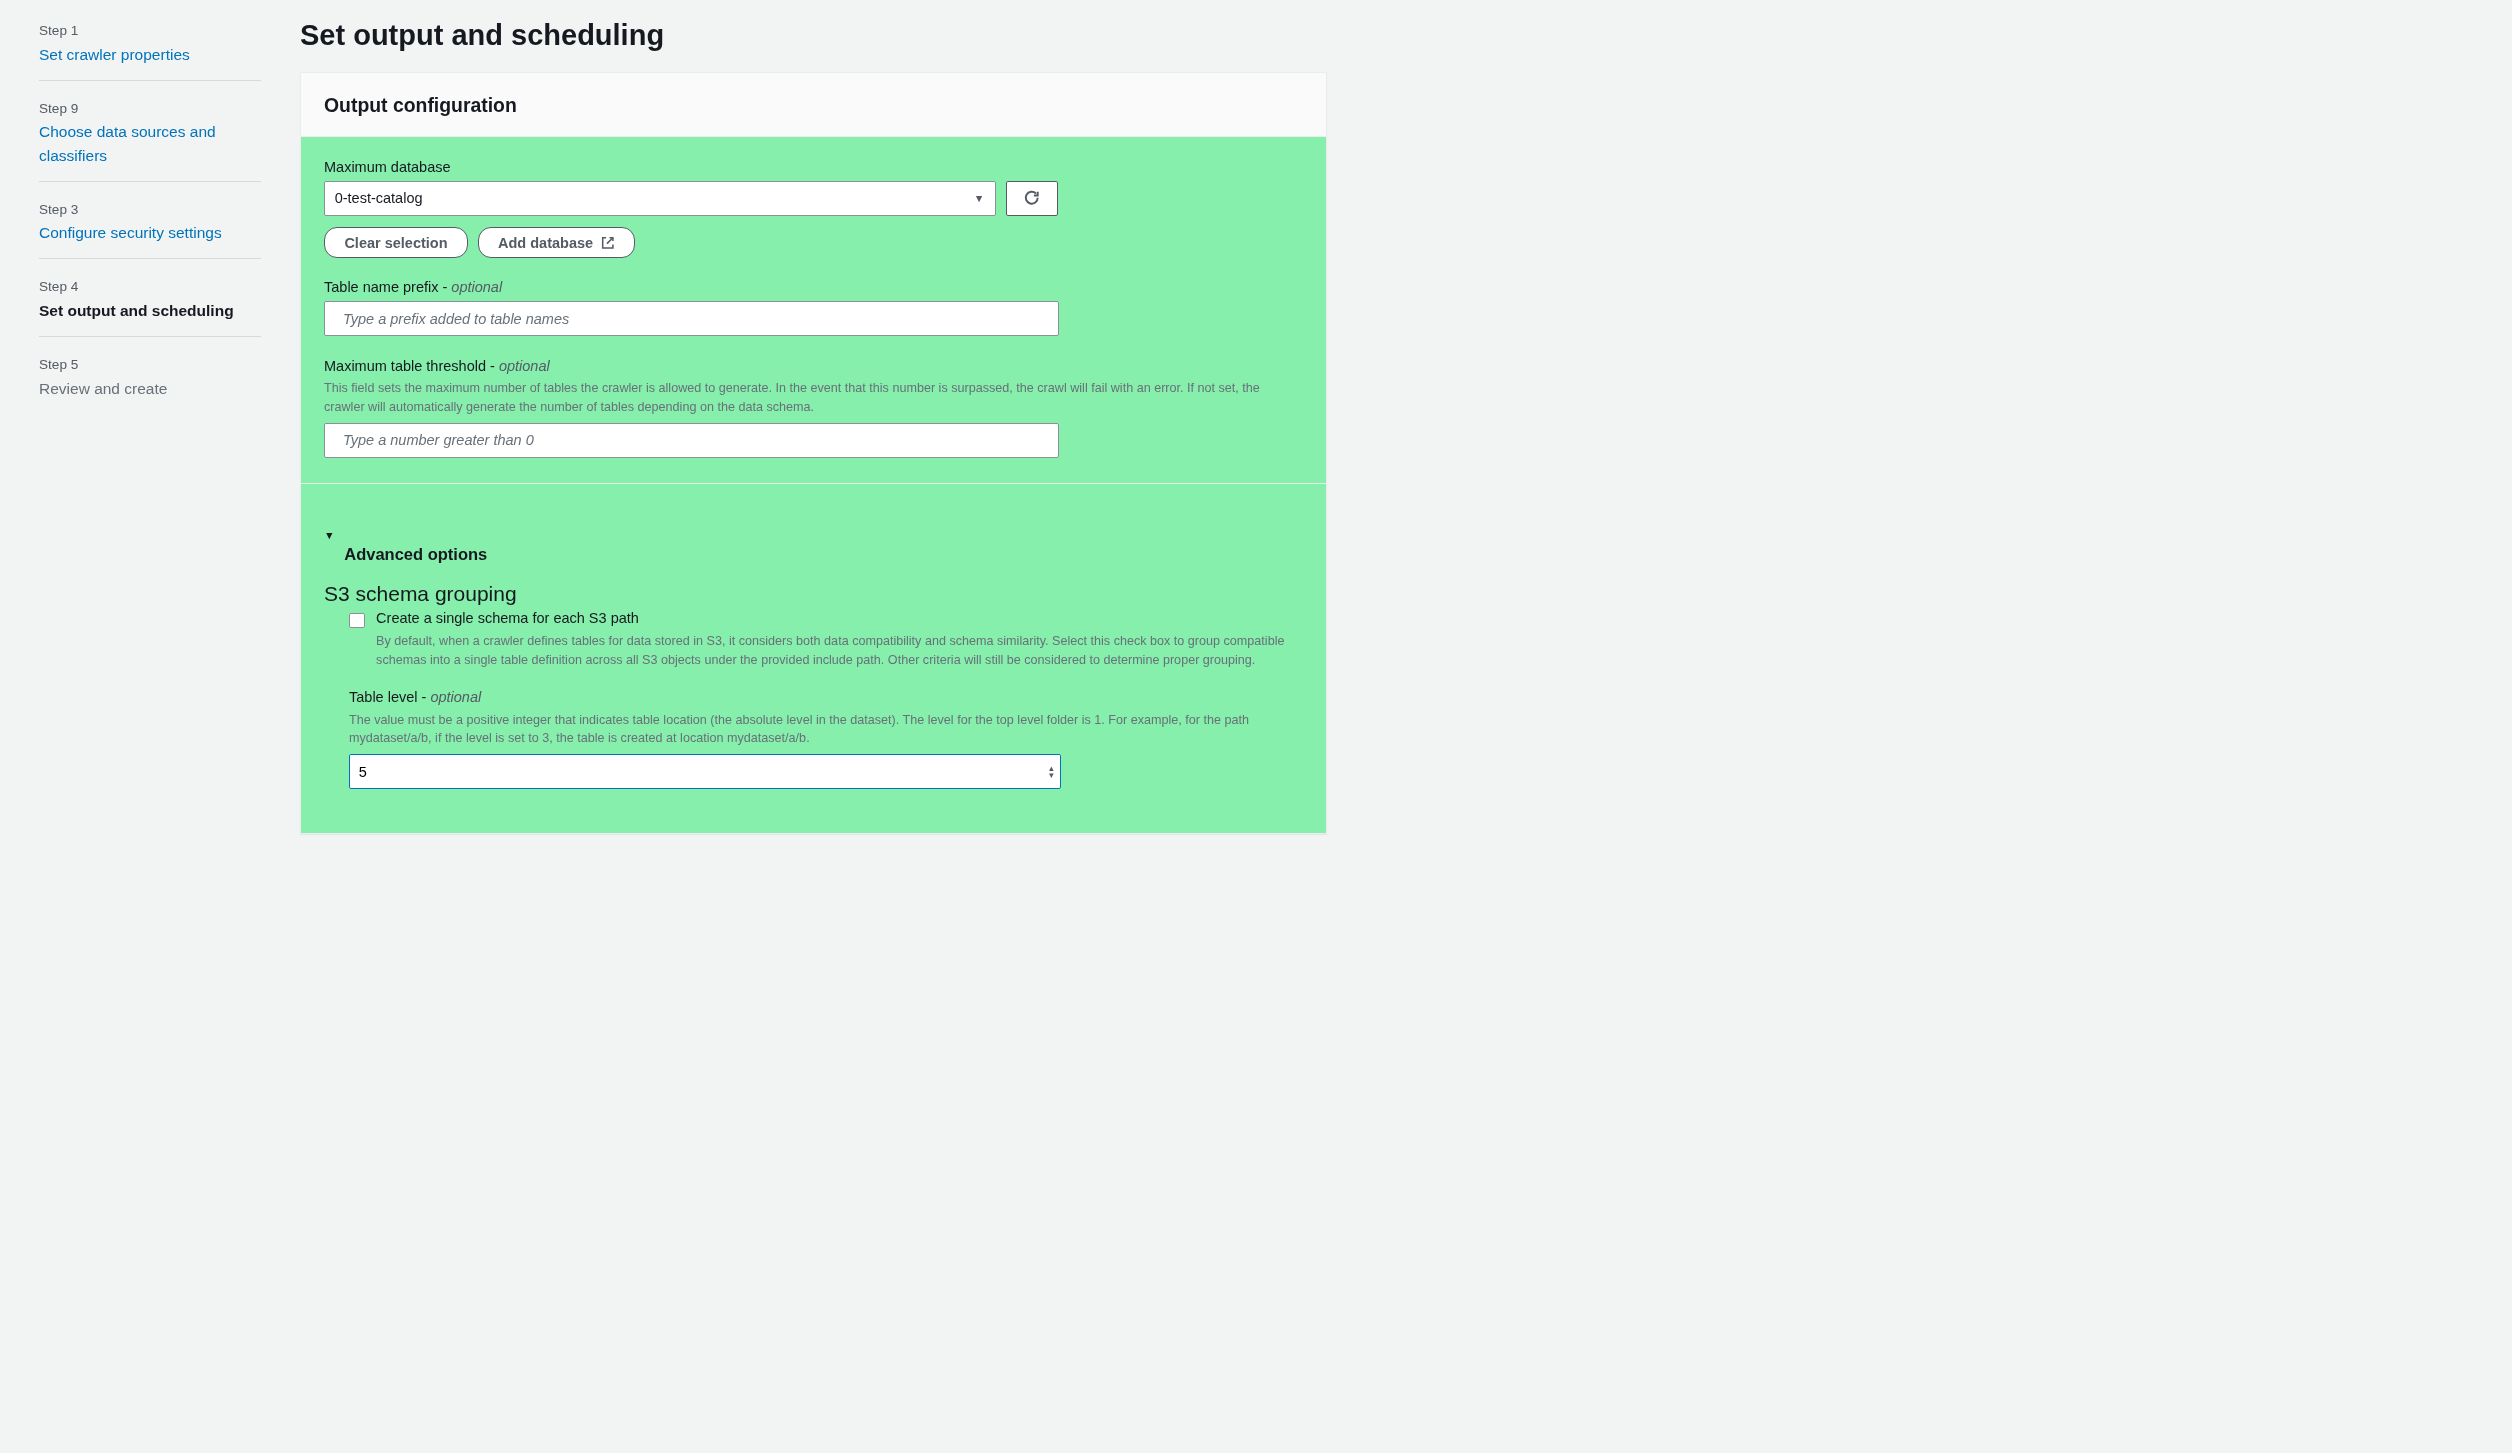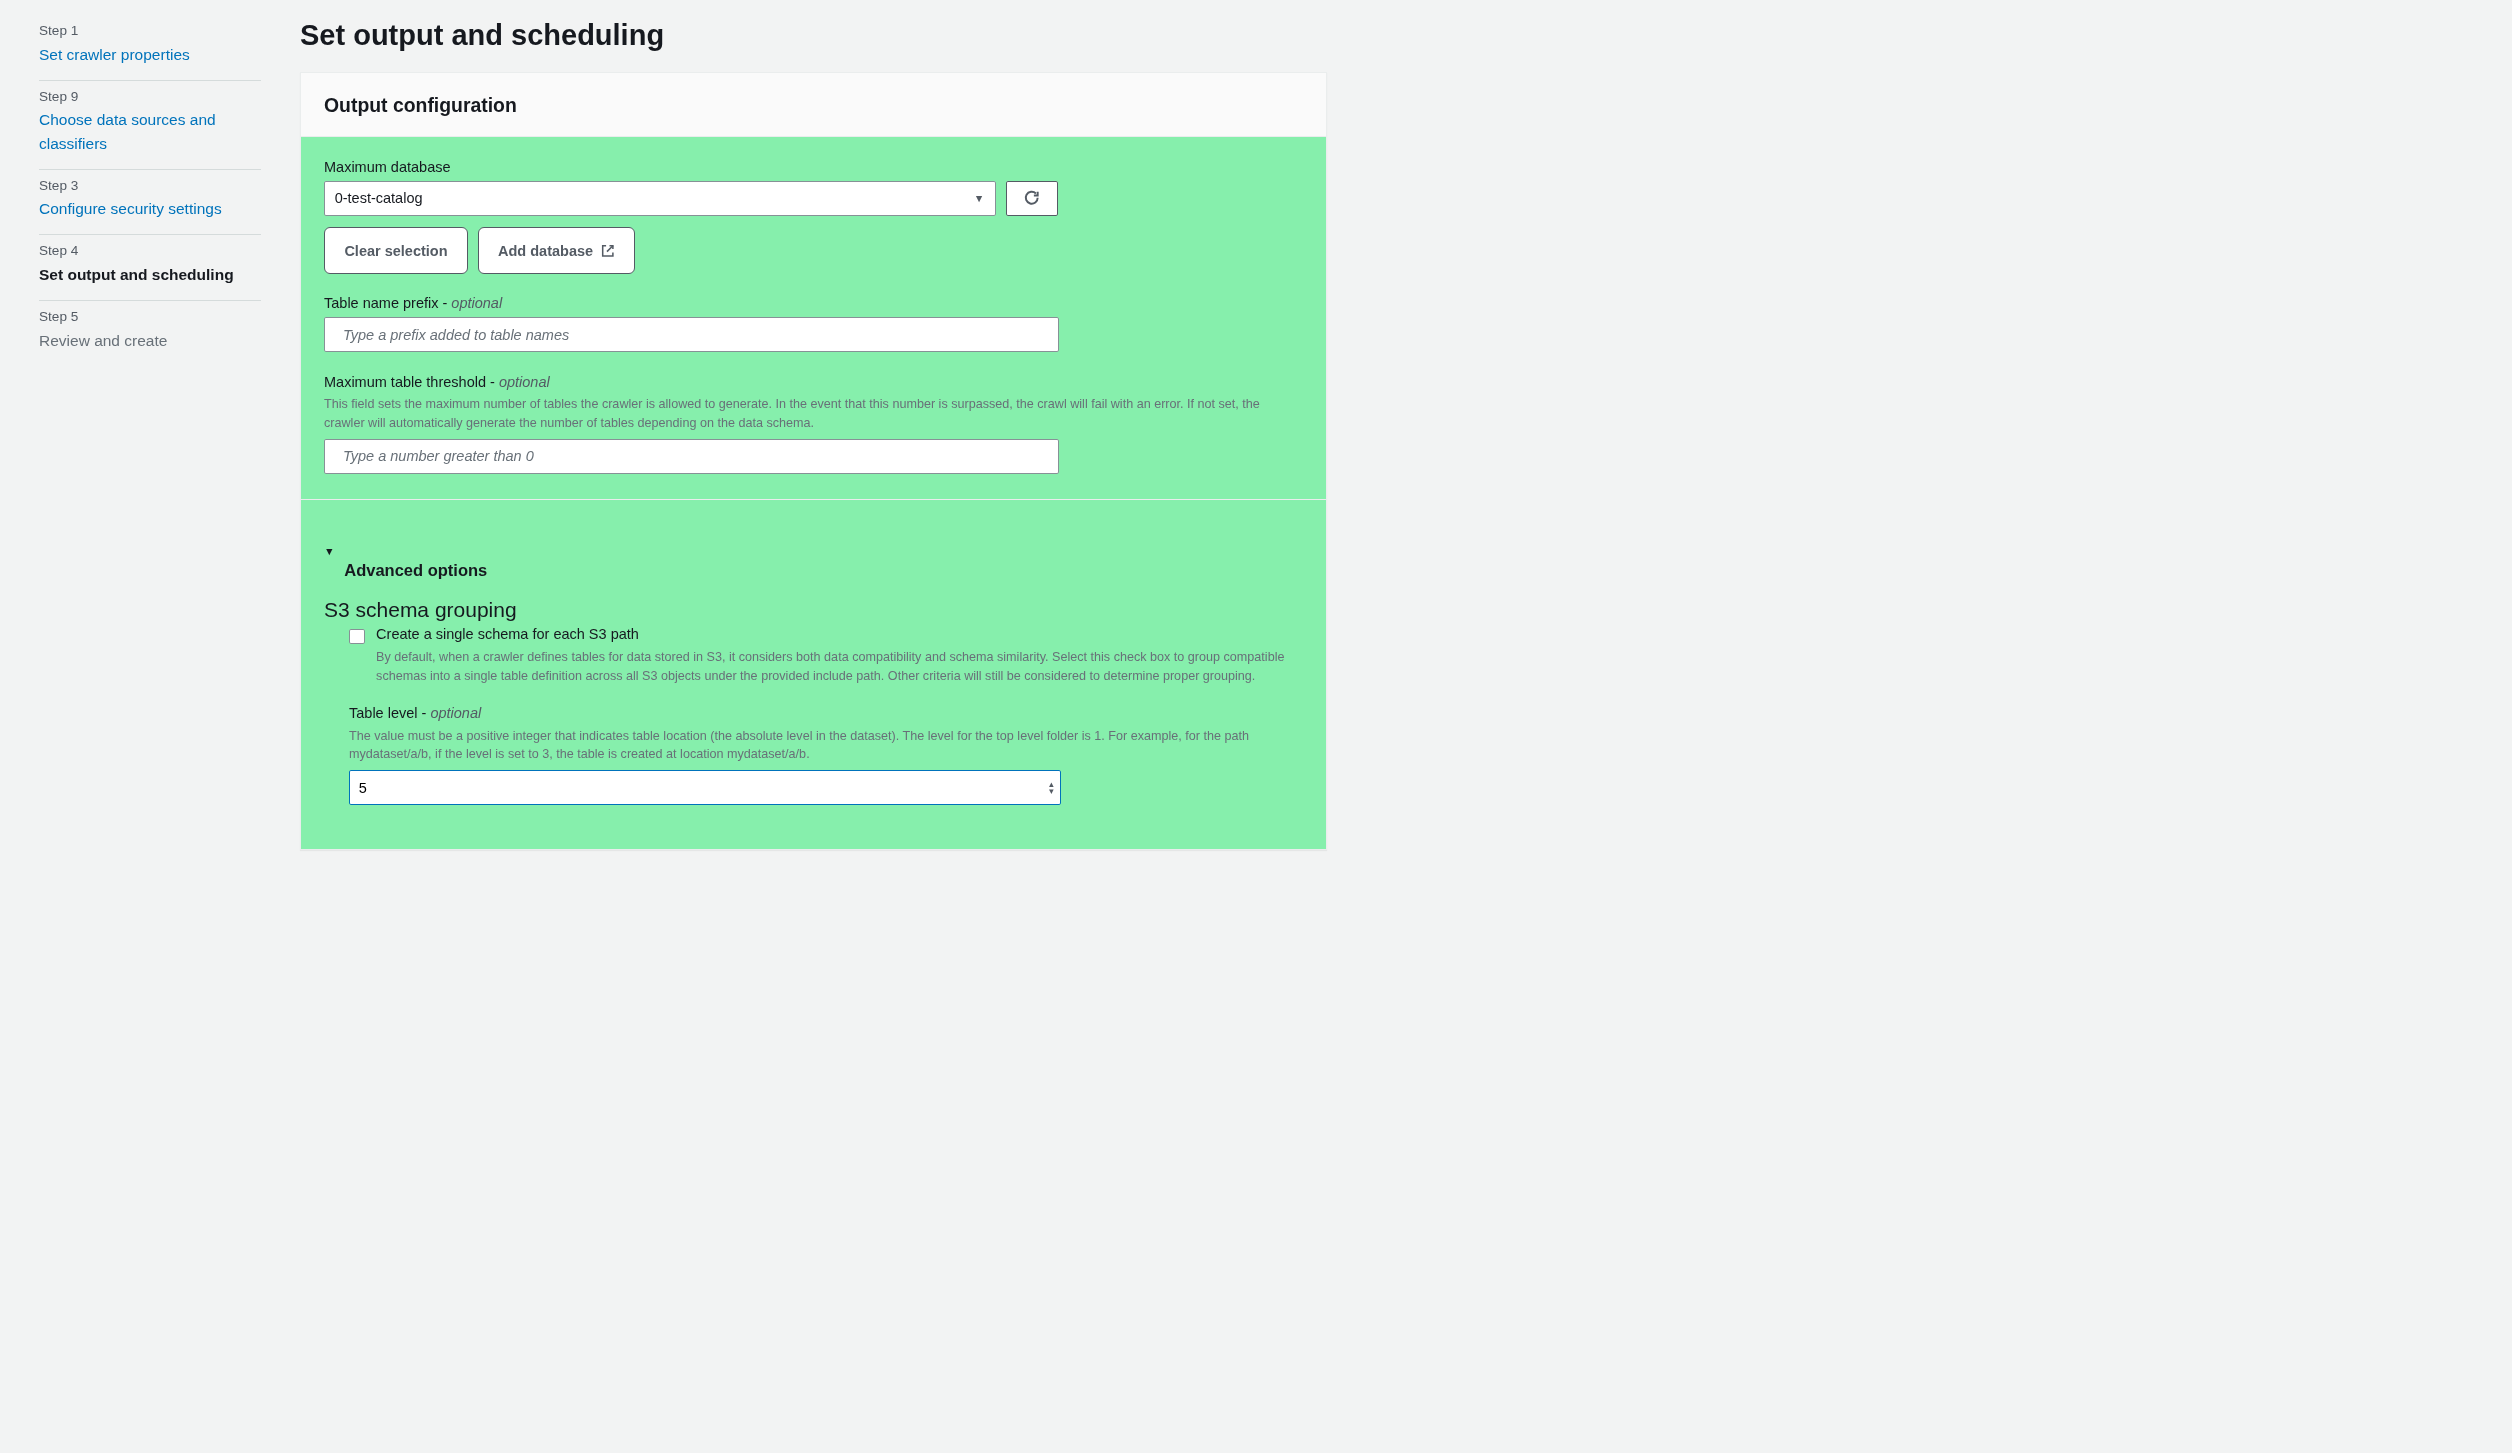--- a/index.html
+++ b/index.html
@@ -18,21 +18,21 @@
       min-height: 100vh;
     }
     .sidebar {
       width: 300px;
       padding: 23px 39px 23px 39px;
       flex-shrink: 0;
     }
     .step-block {
       padding: 0 0 13.6px 0;
       border-bottom: 1px solid #d5dbdb;
-      margin-bottom: 8px;
+      margin-bottom: 20px;
     }
     .step-block:last-child {
       border-bottom: none;
     }
     .step-number {
       font-size: 13.6px;
       color: #545b64;
       margin-bottom: 4.8px;
     }
     .step-title {
@@ -135,23 +135,23 @@
       border: 1px solid #545b64;
       border-radius: 1.9px;
       background: #fff;
       display: flex;
       align-items: center;
       justify-content: center;
       cursor: pointer;
       color: #545b64;
     }
     .btn {
-      height: 47px;
+      height: 31px;
       border: 1px solid #545b64;
-      border-radius: 6px;
+      border-radius: 13px;
       background: #fff;
       padding: 0 19.4px;
       font-size: 14.5px;
       font-weight: 700;
       color: #545b64;
       cursor: pointer;
       display: inline-flex;
       align-items: center;
       gap: 7.8px;
     }

